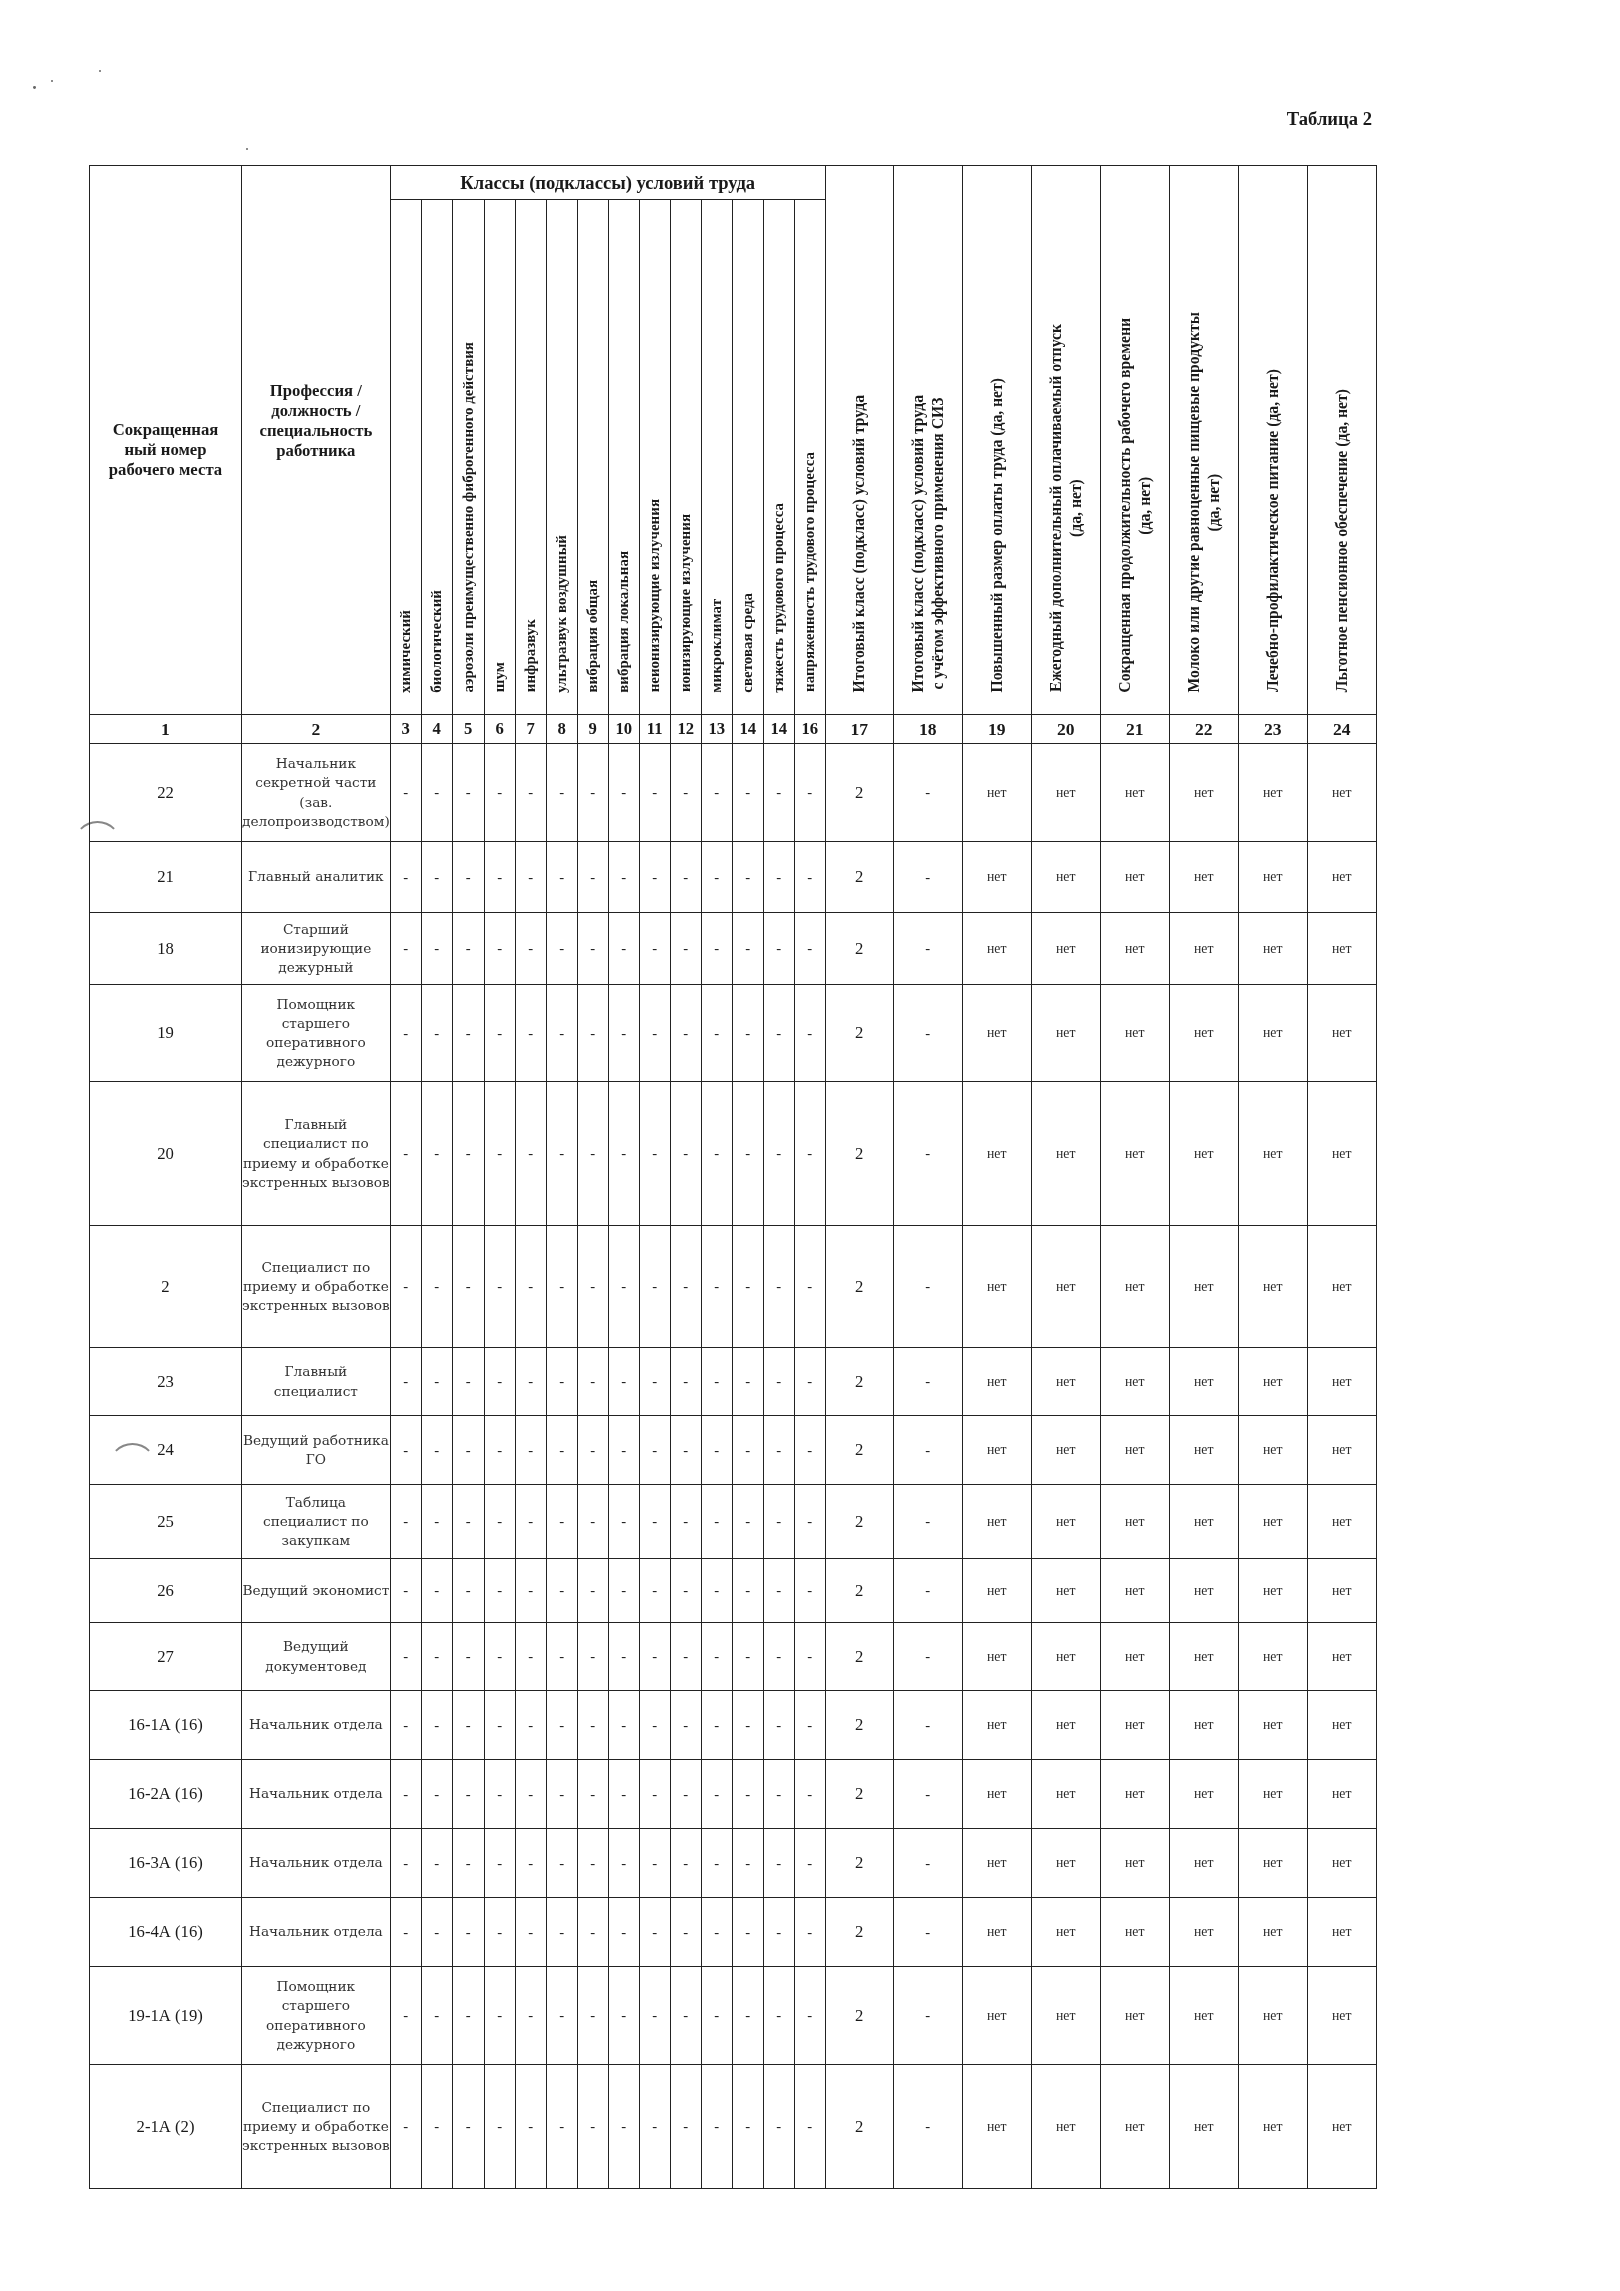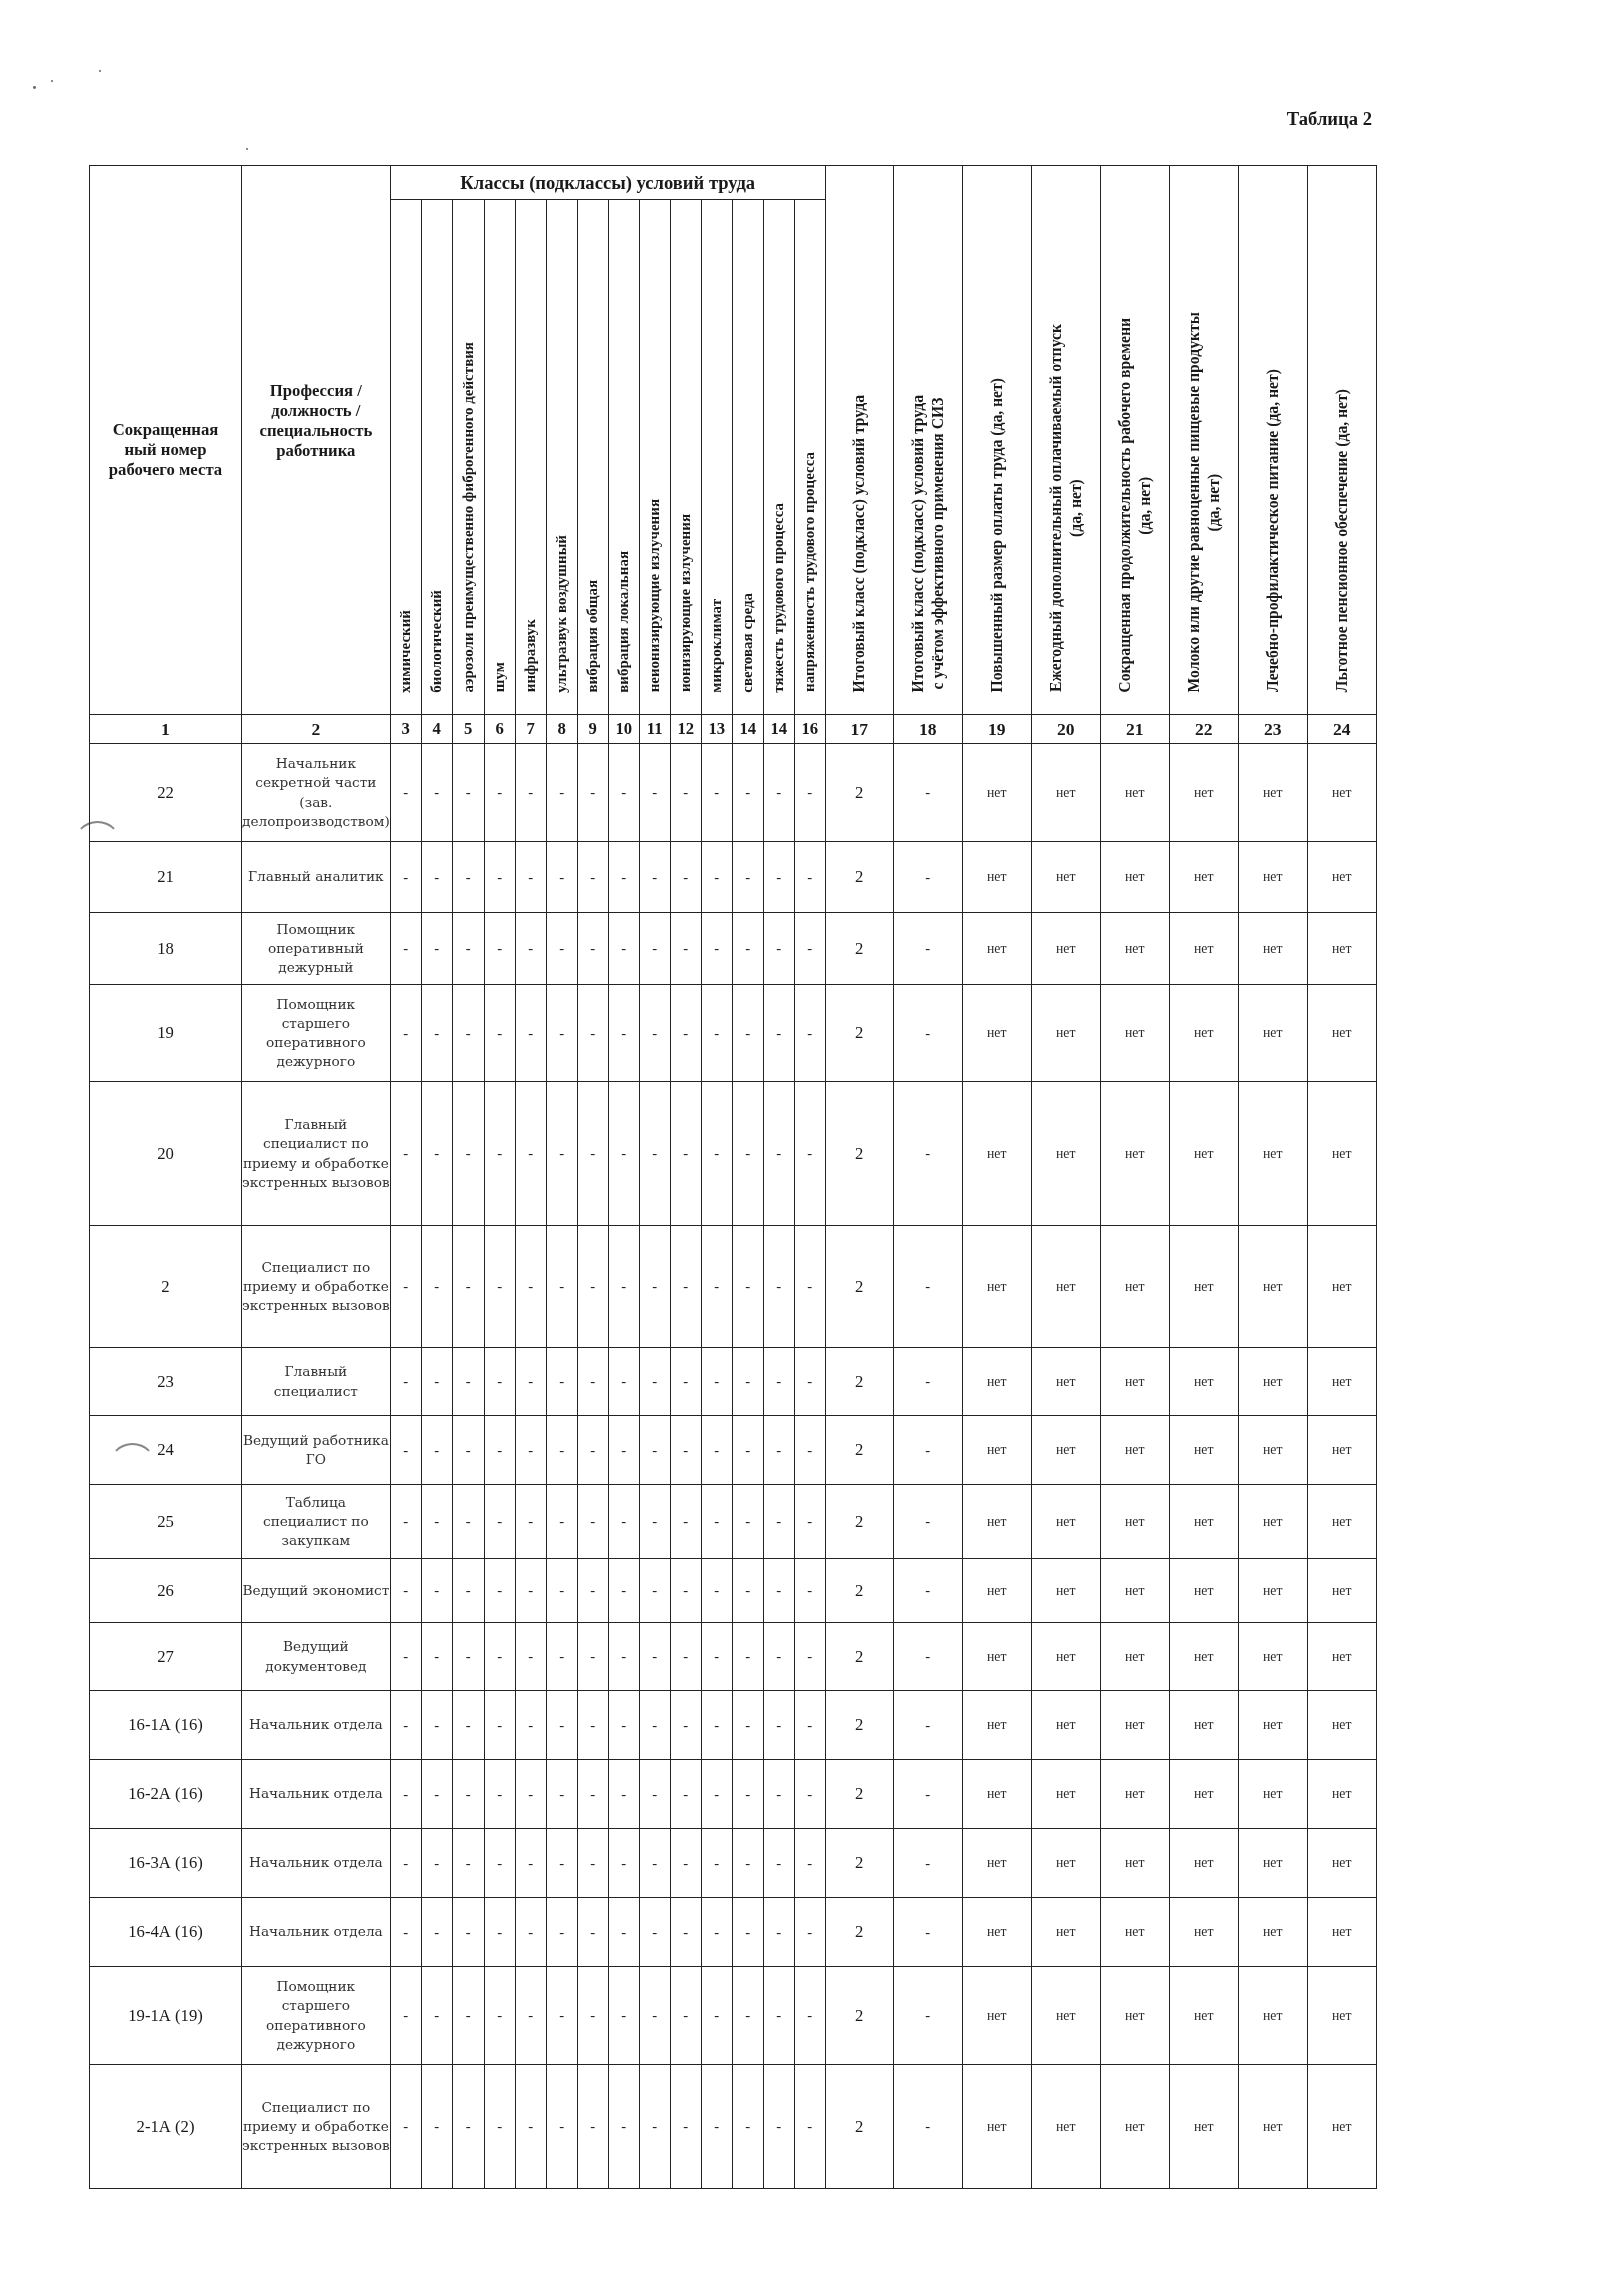--- a/index.html
+++ b/index.html
@@ -244,21 +244,21 @@
         <td class="siz">-</td>
         <td class="yn">нет</td>
         <td class="yn">нет</td>
         <td class="yn">нет</td>
         <td class="yn">нет</td>
         <td class="yn">нет</td>
         <td class="yn">нет</td>
       </tr>
       <tr style="height: 72px;">
         <td class="id">18</td>
-        <td class="prof">Помощник оперативный дежурный</td>
+        <td class="prof">Старший ионизирующие дежурный</td>
         <td class="dash">-</td>
         <td class="dash">-</td>
         <td class="dash">-</td>
         <td class="dash">-</td>
         <td class="dash">-</td>
         <td class="dash">-</td>
         <td class="dash">-</td>
         <td class="dash">-</td>
         <td class="dash">-</td>
         <td class="dash">-</td>

